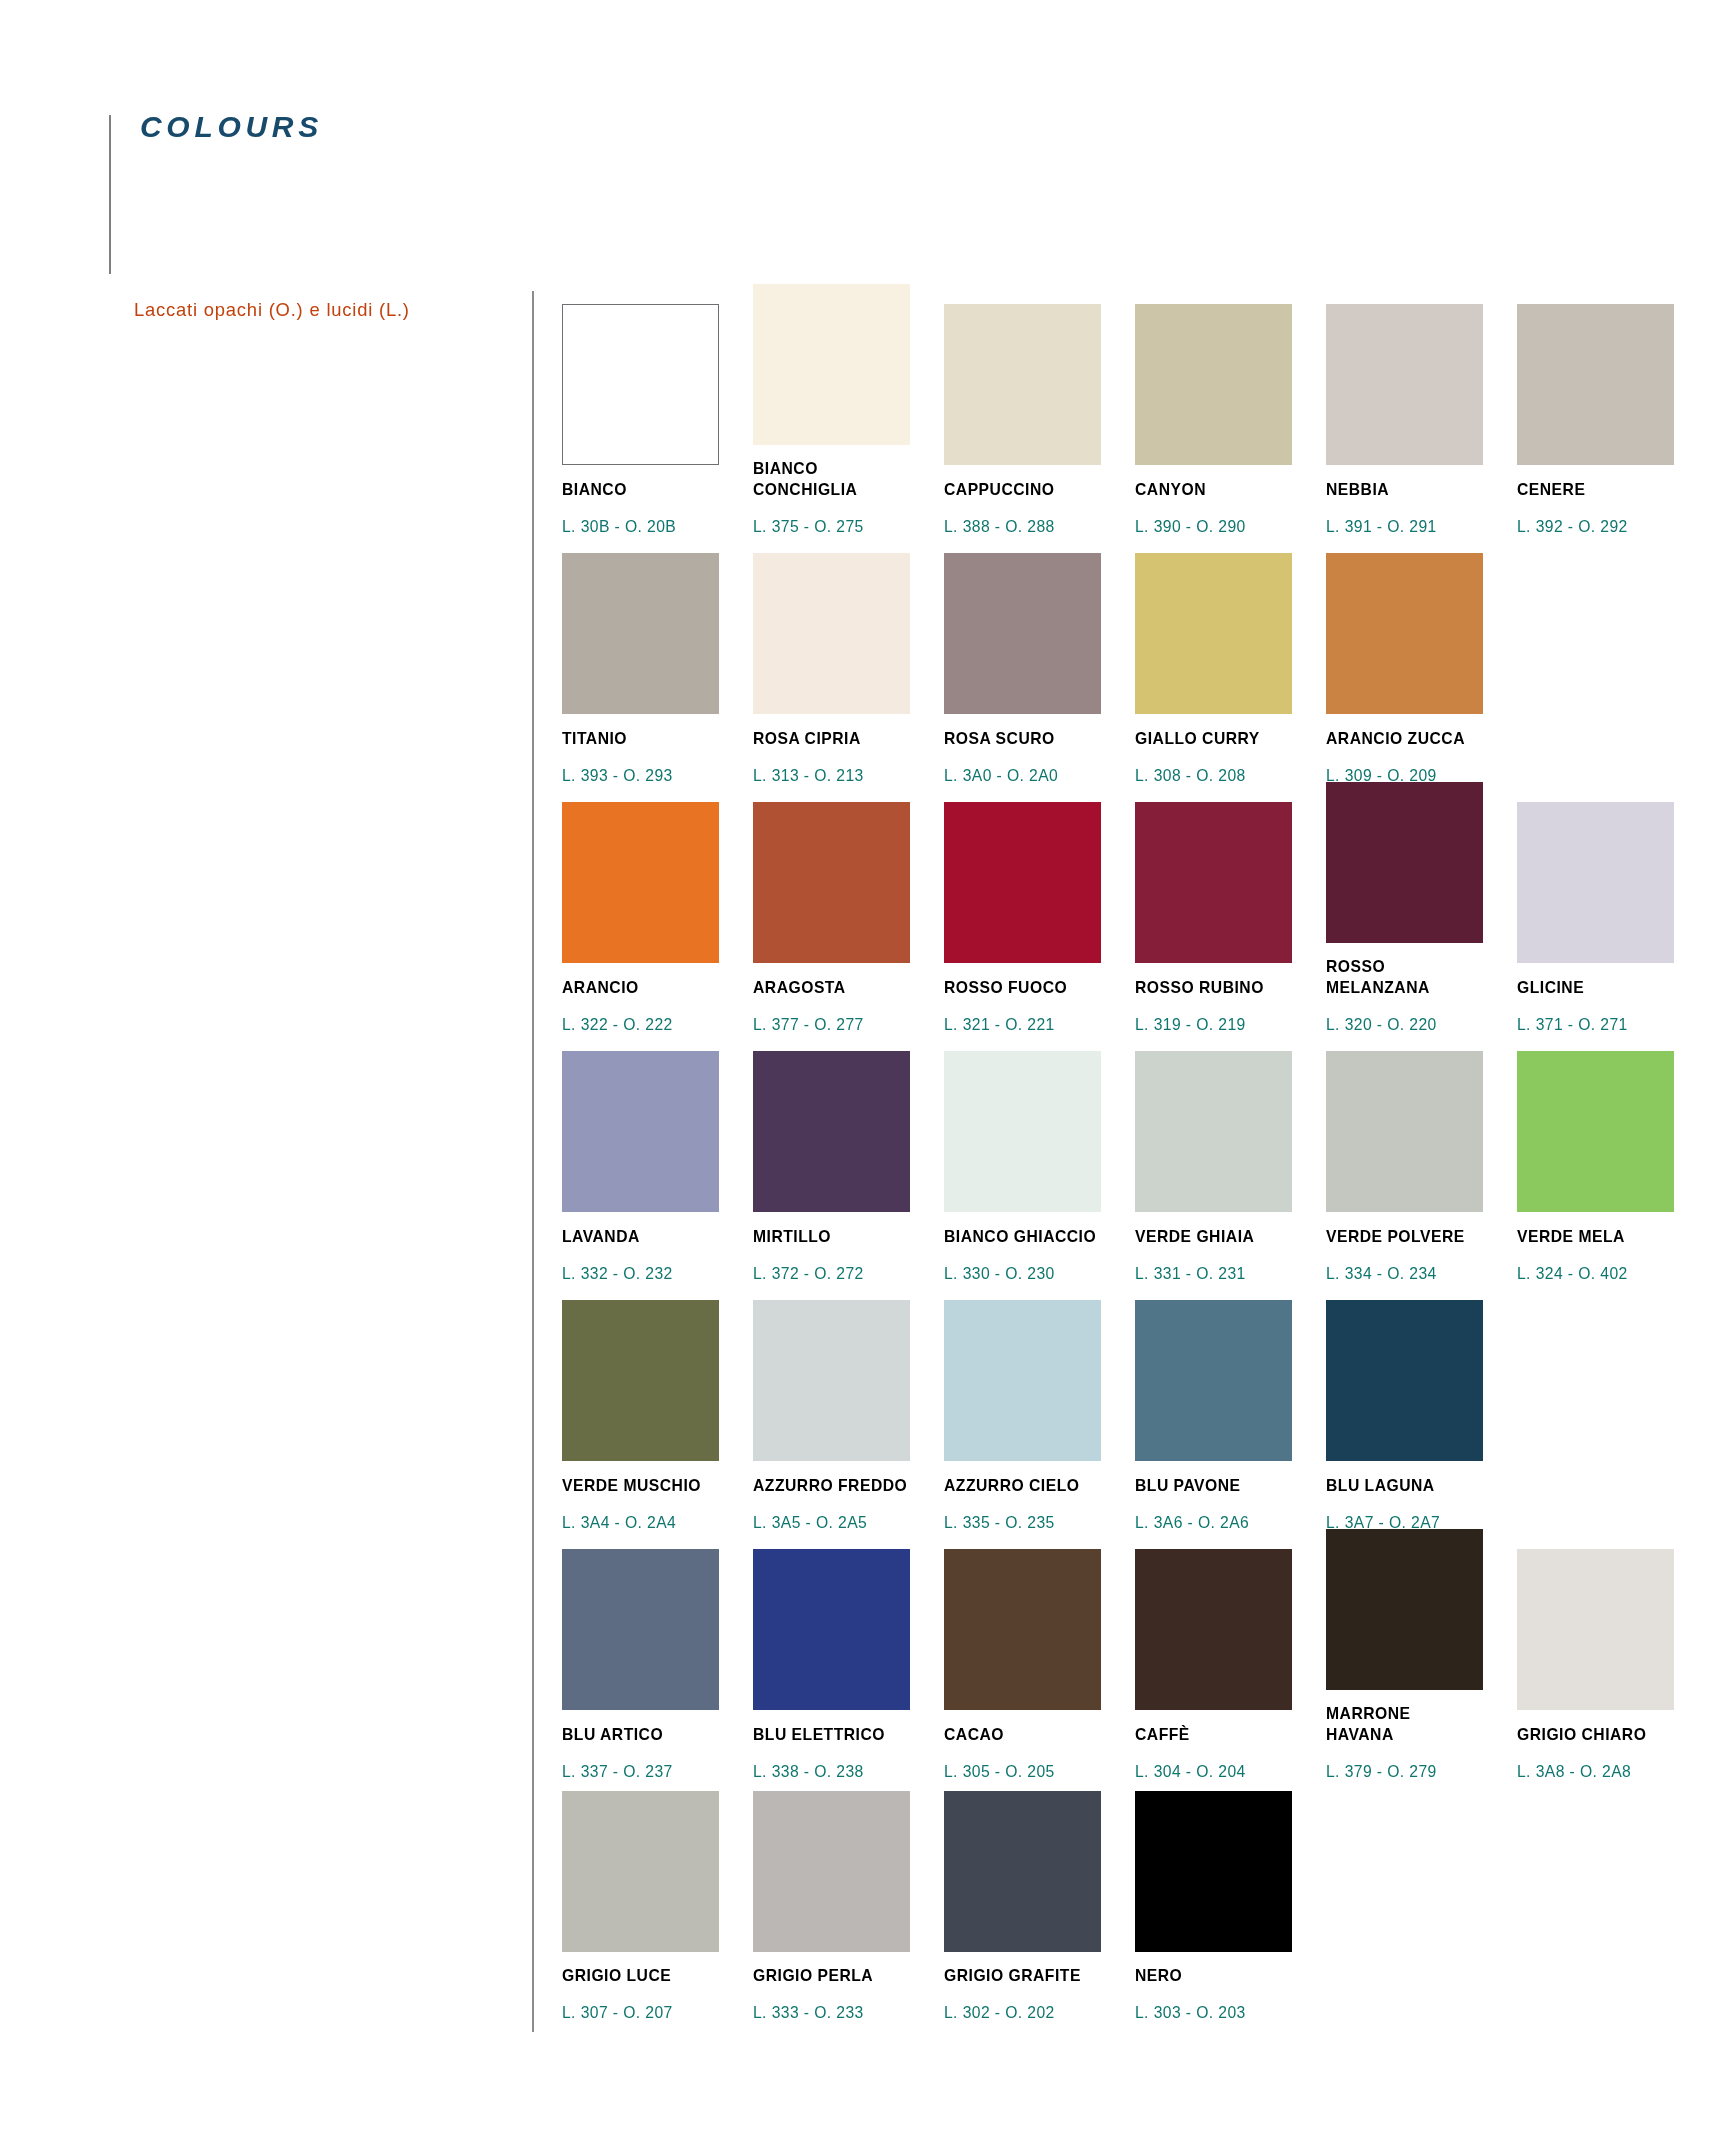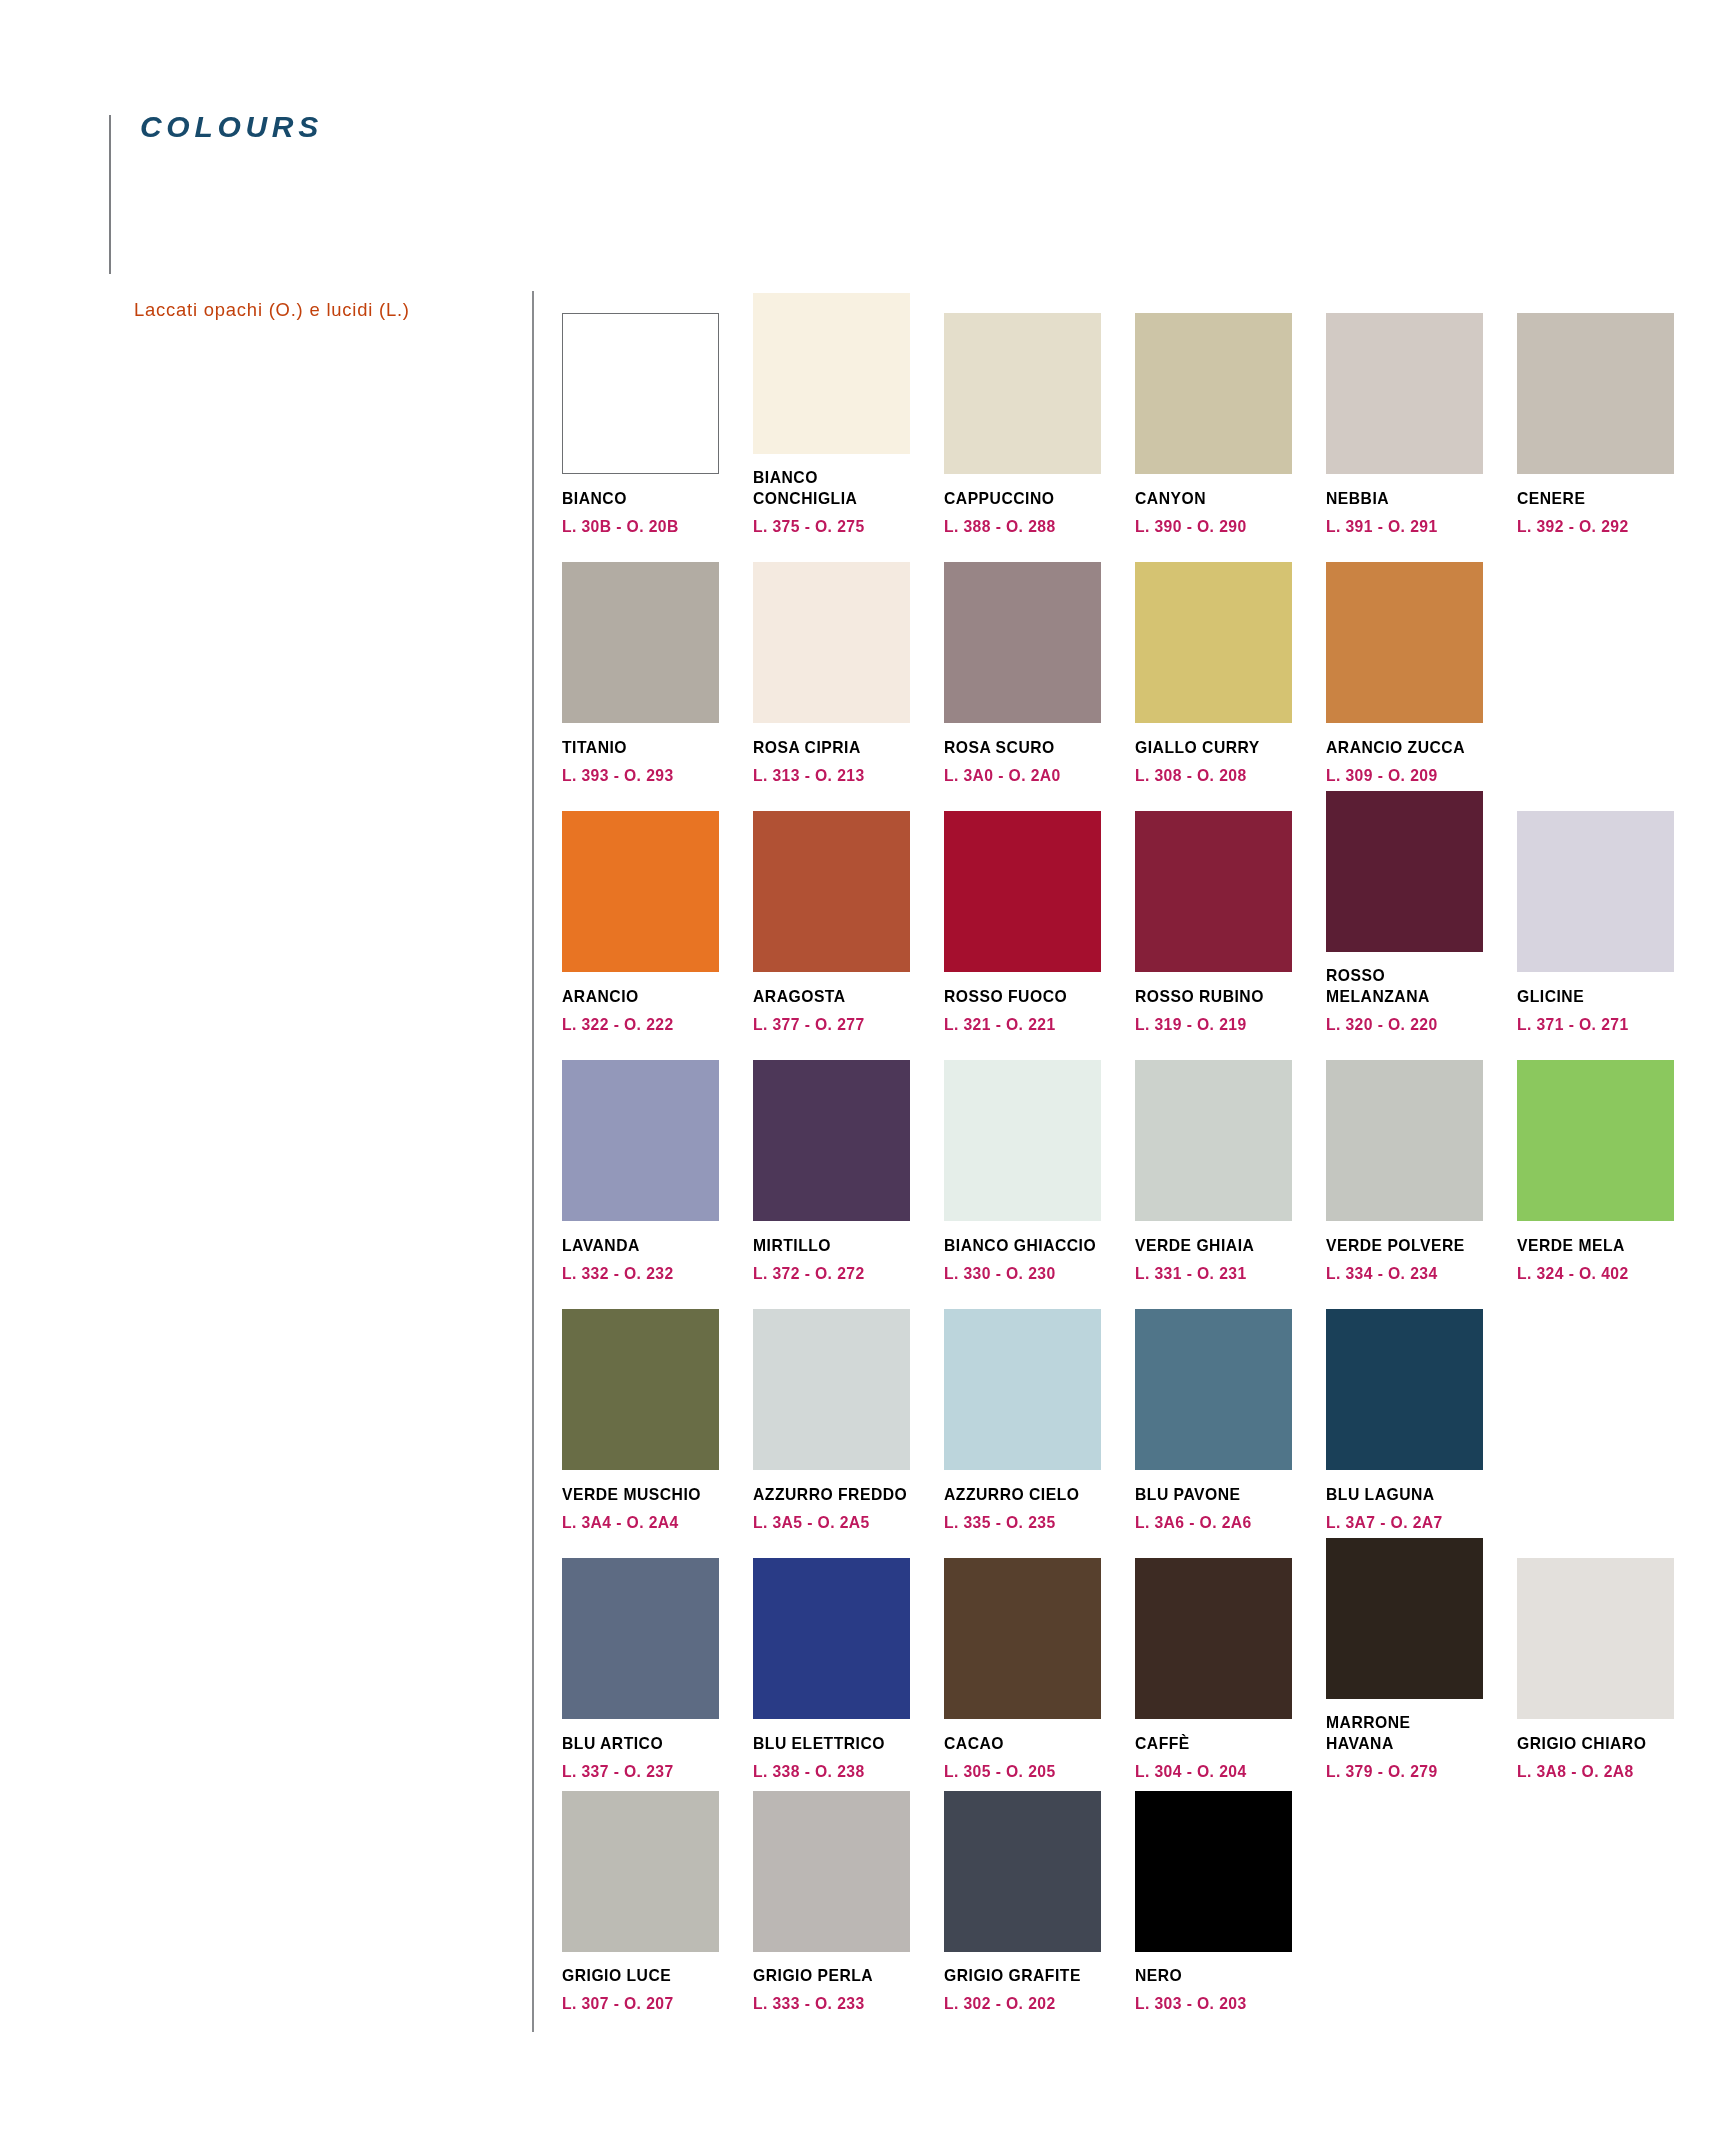--- a/index.html
+++ b/index.html
@@ -106,26 +106,26 @@
     margin-top: 14.3px;
     font-size: 15.7px;
     font-weight: 700;
     letter-spacing: 0.5px;
     line-height: 1.28;
     color: #000000;
     text-transform: uppercase;
   }
 
   .swatch-code {
-    margin-top: 8px;
+    margin-top: 17px;
     font-size: 15.7px;
-    font-weight: 700;
+    font-weight: 400;
     letter-spacing: 0.4px;
     line-height: 1.3;
-    color: #be185d;
+    color: #0f766e;
     white-space: nowrap;
   }
 
   
   .grid-row { height: 249px; }
   .grid-row:last-child { height: auto; }
 </style>
 </head>
 <body>
 

